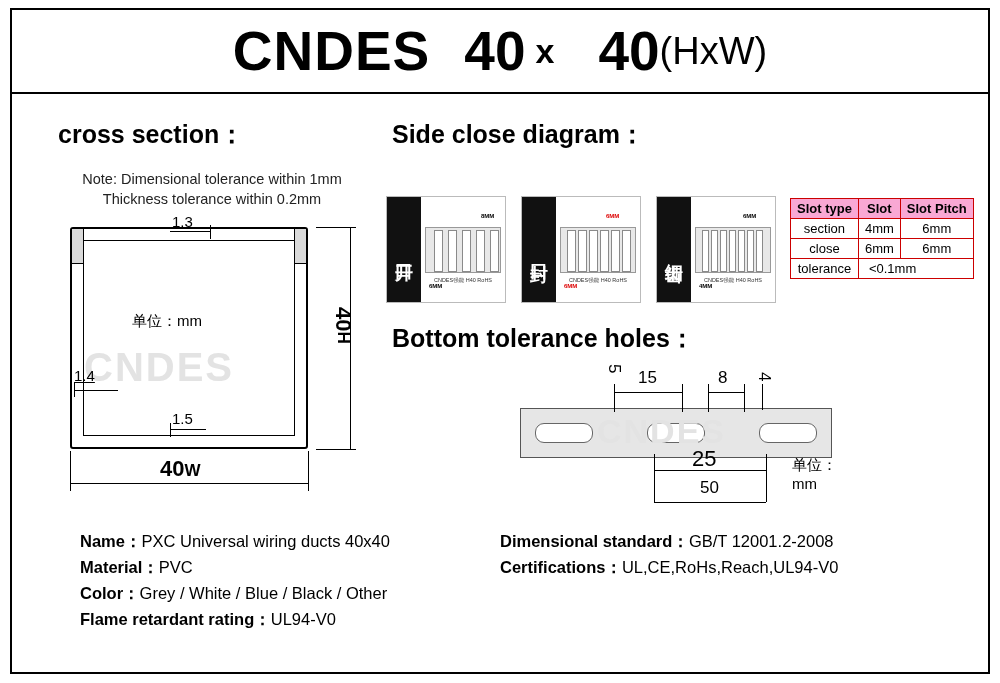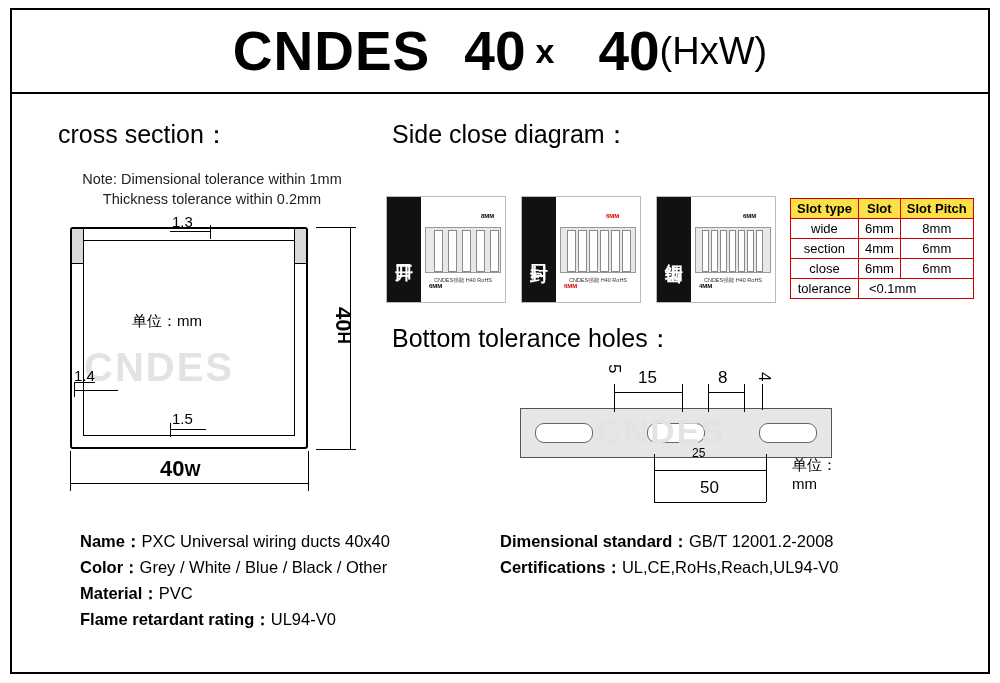--- a/index.html
+++ b/index.html
@@ -5,21 +5,21 @@
   html,body{margin:0;padding:0;background:#fff;}
   body{width:1000px;height:683px;font-family:"Liberation Sans",sans-serif;color:#000;overflow:hidden;}
   .page{position:relative;width:1000px;height:683px;box-sizing:border-box;padding:10px;}
   .outer{position:absolute;left:10px;top:8px;width:980px;height:666px;border:2px solid #000;box-sizing:border-box;}
   .hdr{position:absolute;left:10px;top:8px;width:980px;height:86px;border:2px solid #000;box-sizing:border-box;display:flex;align-items:center;justify-content:center;}
   .hdr .brand{font-size:55px;font-weight:bold;letter-spacing:1px;font-family:"Liberation Sans",sans-serif;}
   .hdr .dims{font-size:55px;font-weight:bold;margin-left:34px;}
   .hdr .xs{font-size:34px;font-weight:bold;}
   .hdr .hxw{font-size:38px;margin-left:0;}
 
-  .sec-title{font-size:25px;font-weight:normal;}
+  .sec-title{font-size:25px;font-weight:bold;}
   .note{font-size:14.5px;color:#222;text-align:center;line-height:1.35;}
 
   
   #cross-title{position:absolute;left:58px;top:118px;}
   #cross-note{position:absolute;left:42px;top:170px;width:340px;}
 
   .cs-wrap{position:absolute;left:60px;top:215px;width:320px;height:300px;}
   .duct{position:absolute;left:10px;top:12px;width:238px;height:222px;}
   .duct .outerline{position:absolute;left:0;top:0;right:0;bottom:0;border:2px solid #000;border-radius:3px;}
   .duct .inner{position:absolute;left:13px;top:13px;right:13px;bottom:13px;border:1.5px solid #000;}
@@ -42,21 +42,21 @@
   .hole-img{position:absolute;top:196px;width:118px;height:105px;background:#fff;border:1px solid #bbb;}
   .hole-img .blk{position:absolute;left:0;top:0;width:34px;height:105px;background:#111;color:#fff;font-size:18px;font-weight:bold;display:flex;flex-direction:column;align-items:center;justify-content:center;line-height:20px;}
   .hole-img .body{position:absolute;left:34px;top:0;right:0;bottom:0;background:#fff;}
   .ductstrip{position:absolute;left:4px;right:4px;top:30px;height:44px;background:#e8e8e8;border:1px solid #999;}
   .tooth{position:absolute;top:2px;width:7px;height:40px;background:#fff;border:1px solid #8a8a8a;}
   .cap{position:absolute;left:36px;right:2px;bottom:14px;font-size:5.5px;color:#333;text-align:center;}
   .micro{position:absolute;font-size:6px;font-weight:bold;}
   .micro.red{color:#d00;}
 
   table.slot{position:absolute;left:790px;top:198px;border-collapse:collapse;font-size:13px;border:1.5px solid #c00;}
-  table.slot th{background:#fde047;border:1px solid #c00;padding:2px 6px;font-weight:bold;text-align:center;margin-left:32px;}
+  table.slot th{background:#f9a8d4;border:1px solid #c00;padding:2px 6px;font-weight:bold;text-align:center;margin-left:32px;}
   table.slot td{border:1px solid #c00;padding:2px 6px;text-align:center;}
 
   #bottom-title{position:absolute;left:392px;top:322px;}
 
   .bm-wrap{position:absolute;left:500px;top:368px;width:360px;height:150px;}
   .rail{position:absolute;left:20px;top:40px;width:310px;height:48px;background:#e6e6e6;border:1.5px solid #555;}
   .rail .slotH{position:absolute;top:14px;height:18px;background:#fff;border:1.5px solid #666;border-radius:9px;}
 
   .tick{position:absolute;background:#000;width:1px;}
   .hbar{position:absolute;background:#000;height:1px;}
@@ -121,24 +121,24 @@
     <div class="lbl" style="left:270px;top:92px;font-size:22px;font-weight:bold;writing-mode:vertical-rl;">
       <span>40</span><span style="font-size:17px;">H</span>
     </div>
   </div>
 
   <div class="spec" style="left:80px;top:528px;">
     <div>
       <b>Name：</b><span>PXC Universal wiring ducts 40x40</span>
     </div>
     <div>
+      <b>Material：</b><span>PVC</span>
+    </div>
+    <div>
       <b>Color：</b><span>Grey / White / Blue / Black / Other</span>
-    </div>
-    <div>
-      <b>Material：</b><span>PVC</span>
     </div>
     <div>
       <b>Flame retardant rating：</b><span>UL94-V0</span>
     </div>
   </div>
 
   <div class="sec-title" id="side-title">Side close diagram：</div>
 
   <div class="hole-img" style="left:386px;">
     <div class="blk">
@@ -200,25 +200,20 @@
   <table class="slot">
     <thead>
       <tr>
         <th>Slot type</th>
         <th>Slot</th>
         <th>Slot Pitch</th>
       </tr>
     </thead>
     <tbody>
       <tr>
-        <td>wide</td>
-        <td>6mm</td>
-        <td>8mm</td>
-      </tr>
-      <tr>
         <td>section</td>
         <td>4mm</td>
         <td>6mm</td>
       </tr>
       <tr>
         <td>close</td>
         <td>6mm</td>
         <td>6mm</td>
       </tr>
       <tr>
@@ -250,21 +245,21 @@
     <div class="tick" style="left:244px;top:16px;height:28px;"></div>
     <div class="hbar" style="left:208px;top:24px;width:36px;"></div>
     <div class="unit-lbl" style="left:218px;top:0px;font-size:17px;">8</div>
 
     <div class="tick" style="left:262px;top:16px;height:26px;"></div>
     <div class="unit-lbl" style="left:254px;top:4px;writing-mode:vertical-rl;font-size:17px;">4</div>
 
     <div class="tick" style="left:154px;top:86px;height:26px;"></div>
     <div class="tick" style="left:266px;top:86px;height:26px;"></div>
     <div class="hbar" style="left:154px;top:102px;width:112px;"></div>
-    <div class="unit-lbl" style="left:192px;top:78px;font-size:12px;">25</div>
+    <div class="unit-lbl" style="left:192px;top:78px;font-size:22px;">25</div>
 
     <div class="tick" style="left:154px;top:102px;height:32px;"></div>
     <div class="tick" style="left:266px;top:102px;height:32px;"></div>
     <div class="hbar" style="left:154px;top:134px;width:112px;"></div>
     <div class="unit-lbl" style="left:200px;top:110px;font-size:17px;">50</div>
 
     <div class="unit-lbl" style="left:292px;top:88px;">单位：mm</div>
   </div>
 
   <div class="spec" style="left:500px;top:528px;">

